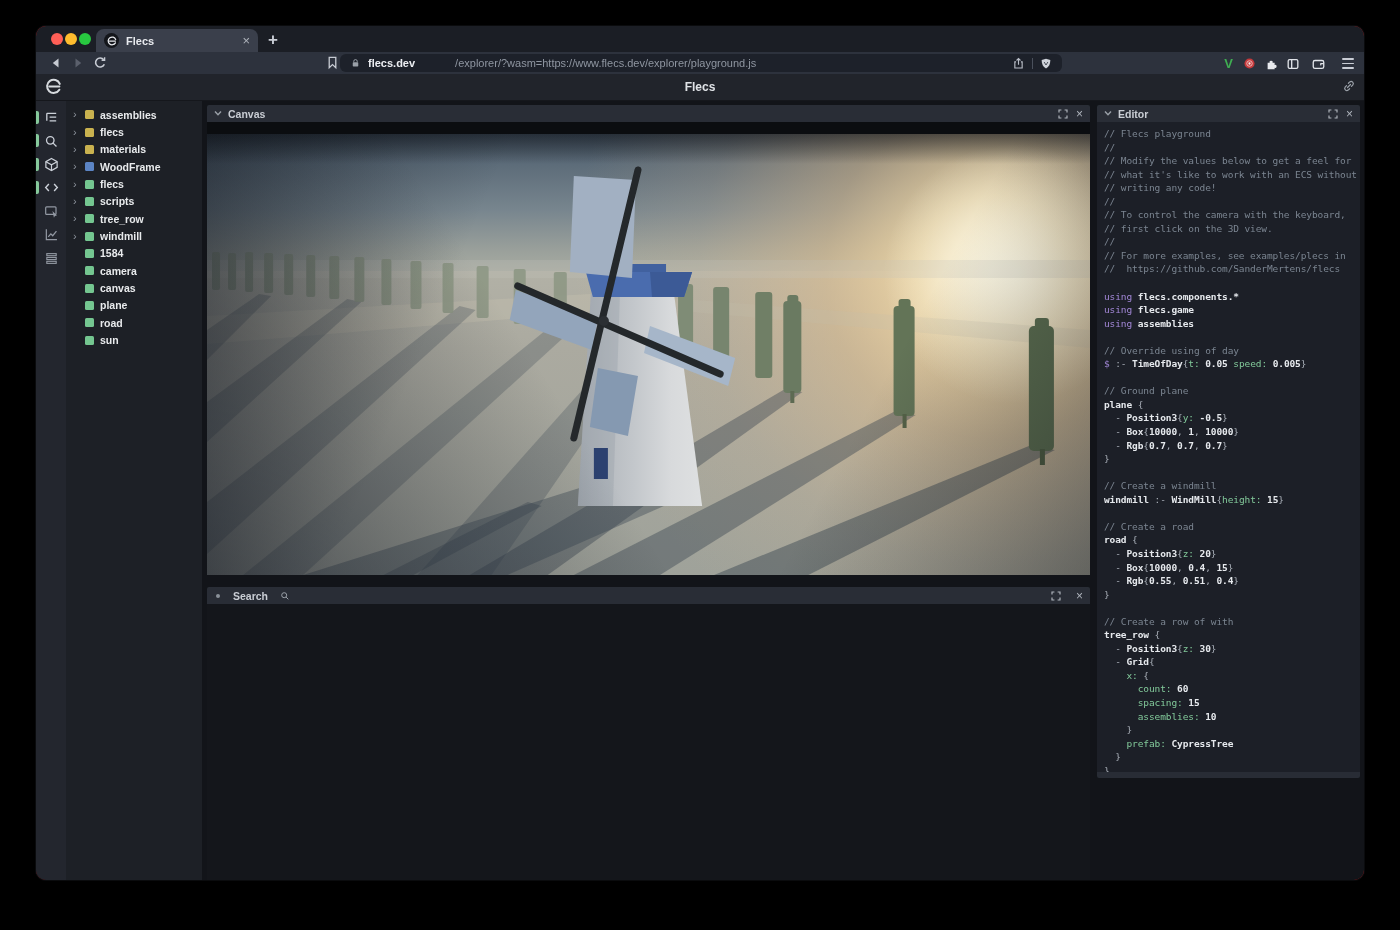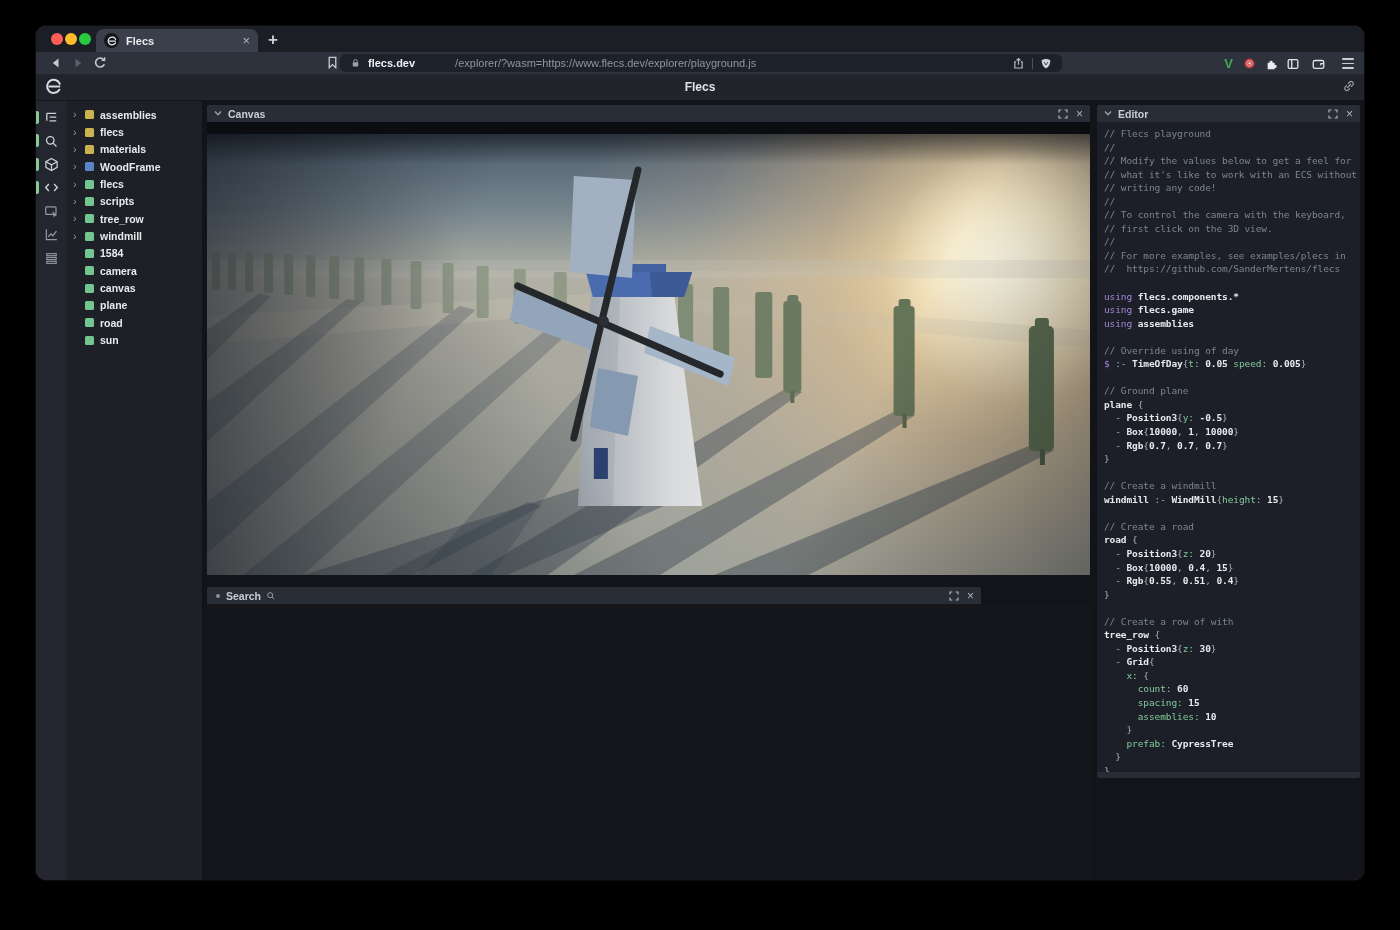--- a/index.html
+++ b/index.html
@@ -48,21 +48,21 @@
   .tsq{width:9px;height:9px;border-radius:1.5px;margin-right:6px;flex:none;}
   .tlabel{color:#e8eaec;font-size:10.5px;font-weight:bold;white-space:nowrap;}
   
   .phead{position:absolute;height:17px;background:#292d36;display:flex;align-items:center;padding:0 7px;box-sizing:border-box;border-radius:2px 2px 0 0;}
   .ptitle{color:#c9cdd4;font-size:10.5px;font-weight:bold;margin-left:6px;}
   .pspacer{flex:1;}
   .pclose{color:#aeb3bb;font-size:12px;line-height:12px;margin-left:8px;}
   .canvas-head{left:171px;top:4px;width:883px;}
   .canvas-body{position:absolute;left:171px;top:21px;width:883px;height:453px;background:#0b0d10;}
   .scene{position:absolute;left:0;top:12px;width:883px;height:441px;display:block;}
-  .search-head{left:171px;top:486px;width:774px;}
+  .search-head{left:171px;top:486px;width:883px;gap:7px;}
   .search-body{position:absolute;left:171px;top:503px;width:883px;height:276px;background:#14161b;}
   .sdot{width:4px;height:4px;border-radius:50%;background:#8a9099;margin-left:2px;}
   .mag{margin-left:5px;}
   
   .editor-head{left:1061px;top:4px;width:263px;}
   .editor-body{position:absolute;left:1061px;top:21px;width:263px;height:650px;background:#1c1f27;overflow:hidden;
     font-family:"DejaVu Sans Mono",monospace;font-size:9.5px;letter-spacing:-0.1px;padding:5px 0 0 7px;box-sizing:border-box;}
   .editor-foot{position:absolute;left:1061px;top:671px;width:263px;height:6px;background:#282c35;border-radius:0 0 2px 2px;}
   .cline{height:13.55px;line-height:13.55px;white-space:pre;}
   .t-c{color:#7b8591;}

